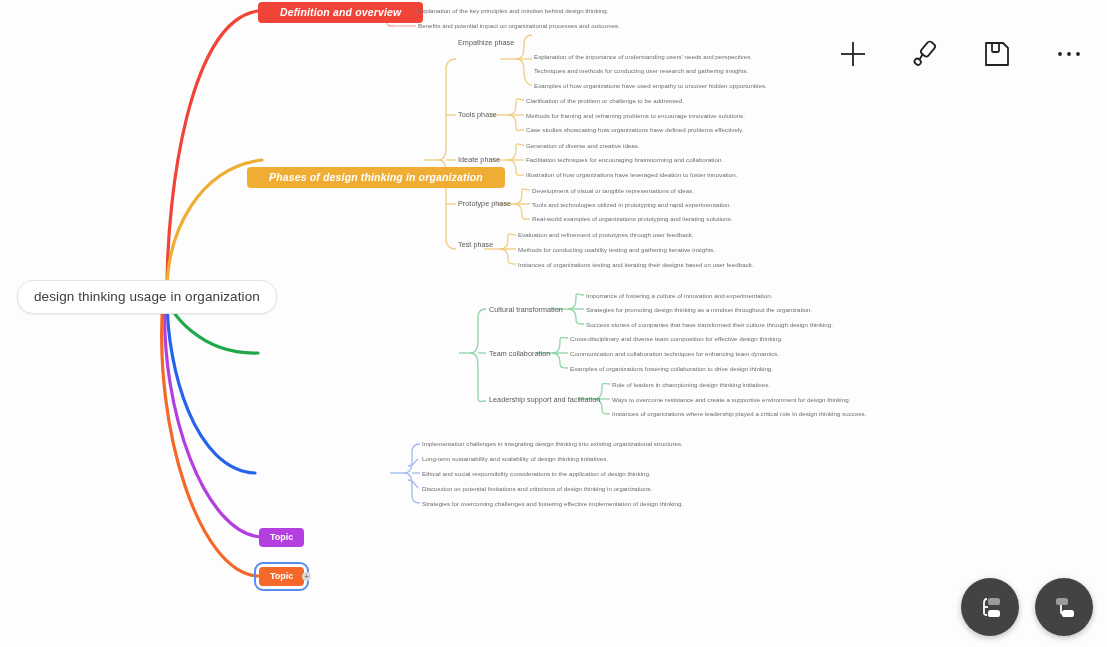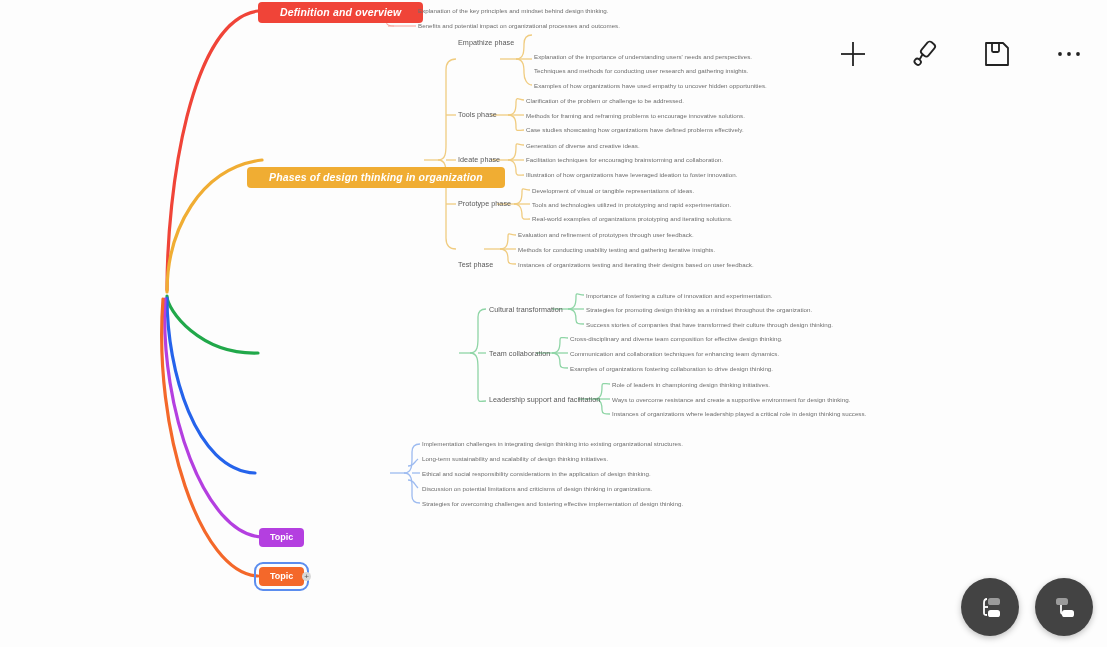--- a/index.html
+++ b/index.html
@@ -193,20 +193,23 @@
     <line x1="594" y1="399" x2="610" y2="399" stroke="#8fd5a6" stroke-width="1.3"></line>
 
     <line x1="390" y1="473" x2="404" y2="473" stroke="#9dbbf0" stroke-width="1.3"></line>
     <path d="M404,473 C412,473 412,465 412,458 L412,452 C412,446 415,444 420,444" stroke="#9dbbf0" stroke-width="1.3" fill="none"></path>
     <path d="M404,473 C412,473 412,481 412,488 L412,496 C412,501 415,503 420,503" stroke="#9dbbf0" stroke-width="1.3" fill="none"></path>
     <path d="M408,466 C414,466 414,462 418,459" stroke="#9dbbf0" stroke-width="1.3" fill="none"></path>
     <path d="M408,480 C414,480 414,484 418,488" stroke="#9dbbf0" stroke-width="1.3" fill="none"></path>
     <line x1="412" y1="473" x2="420" y2="473" stroke="#9dbbf0" stroke-width="1.3"></line>
   </svg>
 
+  <div class="node root" style="left:17px; top:280px;">
+    <span>design thinking usage in organization</span>
+  </div>
 
   <div class="node main" style="left:258px; top:2px; background:#f04438;">
     <span>Definition and overview</span>
   </div>
   <div class="node leaf" style="left:418px; top:7px;">
     <span>Explanation of the key principles and mindset behind design thinking.</span>
   </div>
   <div class="node leaf" style="left:418px; top:22px;">
     <span>Benefits and potential impact on organizational processes and outcomes.</span>
   </div>
@@ -260,21 +263,21 @@
   <div class="node leaf" style="left:532px; top:187px;">
     <span>Development of visual or tangible representations of ideas.</span>
   </div>
   <div class="node leaf" style="left:532px; top:201px;">
     <span>Tools and technologies utilized in prototyping and rapid experimentation.</span>
   </div>
   <div class="node leaf" style="left:532px; top:215px;">
     <span>Real-world examples of organizations prototyping and iterating solutions.</span>
   </div>
 
-  <div class="node sub" style="left:458px; top:260px;">
+  <div class="node sub" style="left:458px; top:240px;">
     <span>Test phase</span>
   </div>
   <div class="node leaf" style="left:518px; top:231px;">
     <span>Evaluation and refinement of prototypes through user feedback.</span>
   </div>
   <div class="node leaf" style="left:518px; top:246px;">
     <span>Methods for conducting usability testing and gathering iterative insights.</span>
   </div>
   <div class="node leaf" style="left:518px; top:261px;">
     <span>Instances of organizations testing and iterating their designs based on user feedback.</span>

